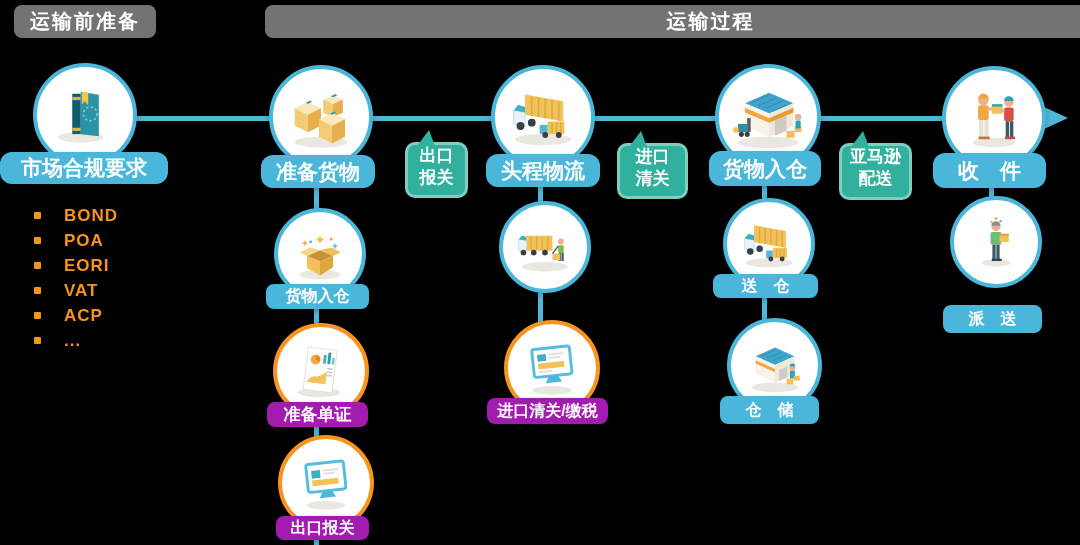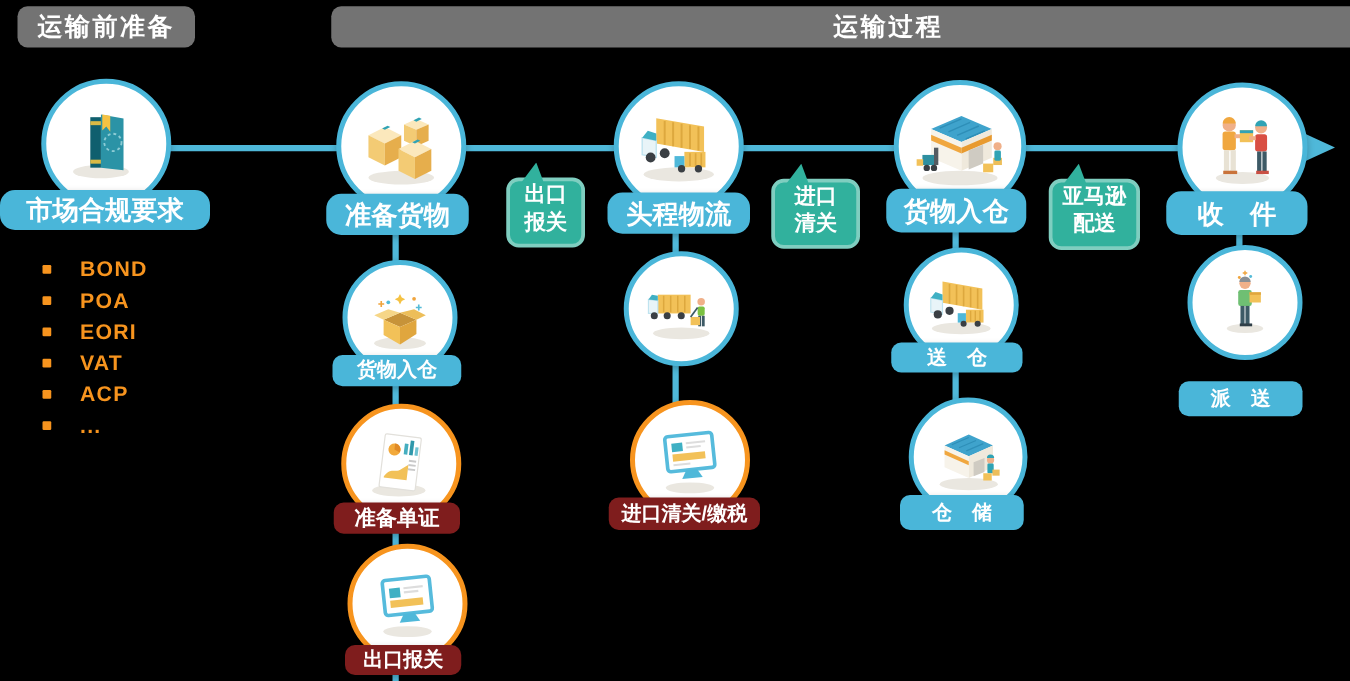--- a/index.html
+++ b/index.html
@@ -17,21 +17,21 @@
   
   .circle{background:#fff;border-radius:50%;display:flex;align-items:center;justify-content:center;
           box-shadow:0 2px 6px rgba(0,0,0,.25);}
   .cblue{border:4px solid #4AB6D9;}
   .corange{border:4px solid #F7941E;}
   
   .lbl{color:#fff;font-weight:bold;display:flex;align-items:center;justify-content:center;
        white-space:pre;box-shadow:0 2px 5px rgba(0,0,0,.25);}
   .lbl-main{background:#4AB6D9;border-radius:12px;font-size:21px;}
   .lbl-sub-blue{background:#4AB6D9;border-radius:8px;font-size:16px;}
-  .lbl-sub-orange{background:#7f1d1d;border-radius:8px;font-size:16px;}
+  .lbl-sub-orange{background:#a21caf;border-radius:8px;font-size:16px;}
   
   .badge{background:#31B19D;border:3px solid #7FCEC0;border-radius:10px;color:#fff;
          font-weight:bold;font-size:17px;line-height:1.3;display:flex;flex-direction:column;
          align-items:center;text-align:center;}
   .badge-tail{position:absolute;top:-15px;left:7px;width:20px;height:16px;background:#31B19D;
               clip-path:polygon(10% 100%,100% 100%,70% 0);}
   
   .citem{display:flex;align-items:center;height:25px;}
   .cbullet{width:7px;height:7px;background:#F7941E;border-radius:1px;margin-left:4px;margin-right:23px;flex:none;}
   .ctext{color:#F7941E;font-weight:bold;font-size:17px;letter-spacing:1px;}

